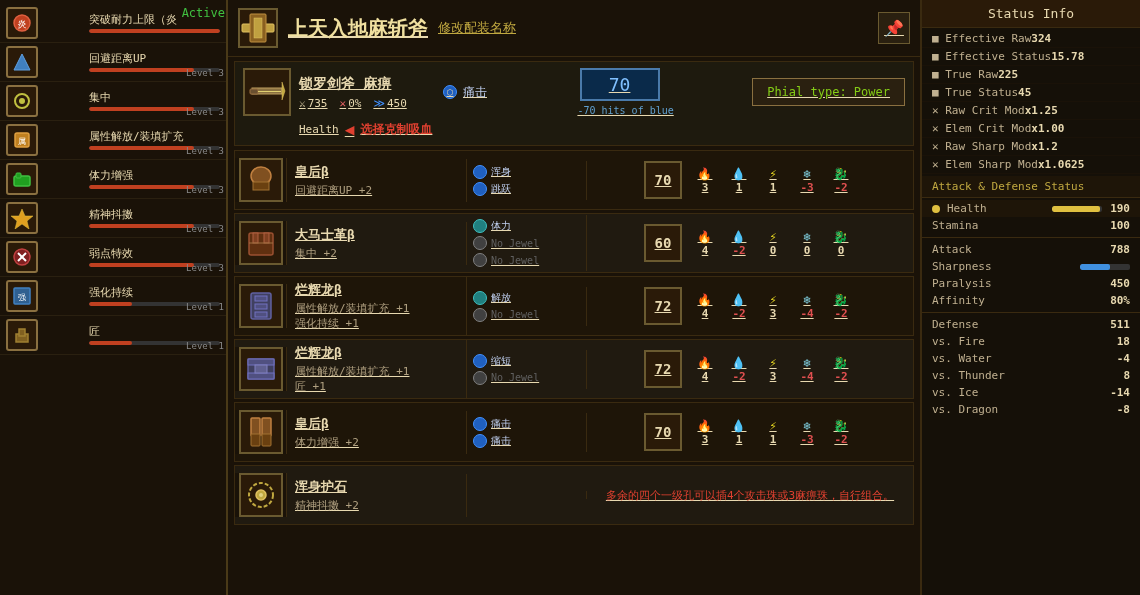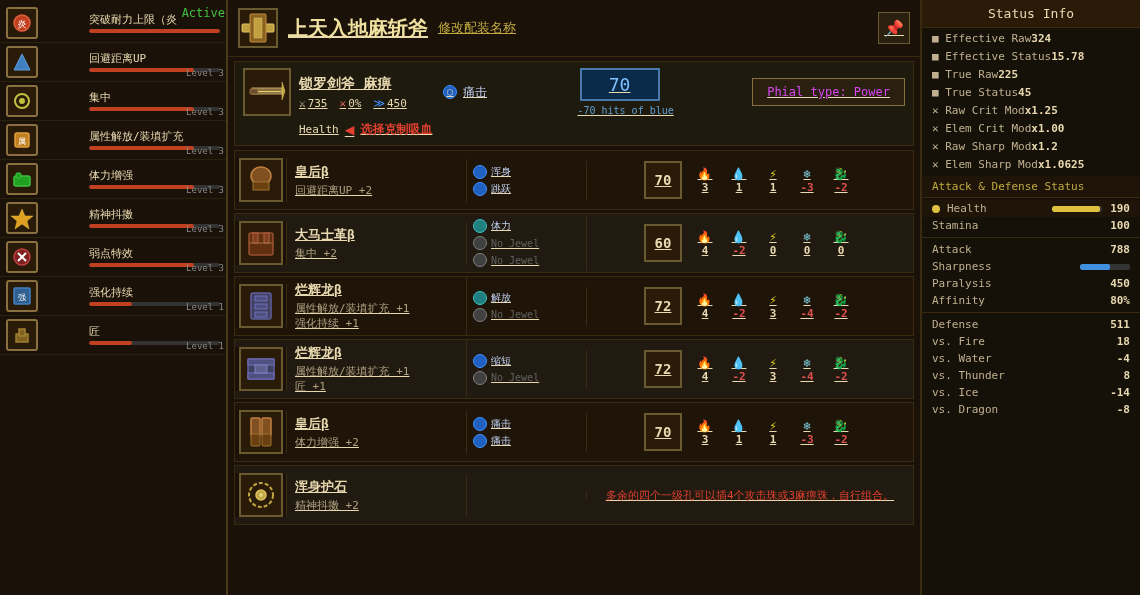--- a/index.html
+++ b/index.html
@@ -190,21 +190,21 @@
       text-align: center;
     }
 
     .charge-label { font-size: 10px; color: #60a0d0; margin-left: 12px; }
 
     .phial-badge {
       border: 1px solid #8a7040;
       background: #2a2010;
       padding: 6px 14px;
       font-size: 12px;
-      color: #d946ef;
+      color: #84cc16;
       white-space: nowrap;
     }
 
     
     .armor-section {
       flex: 1;
       overflow-y: auto;
       padding: 0 6px;
     }
 

